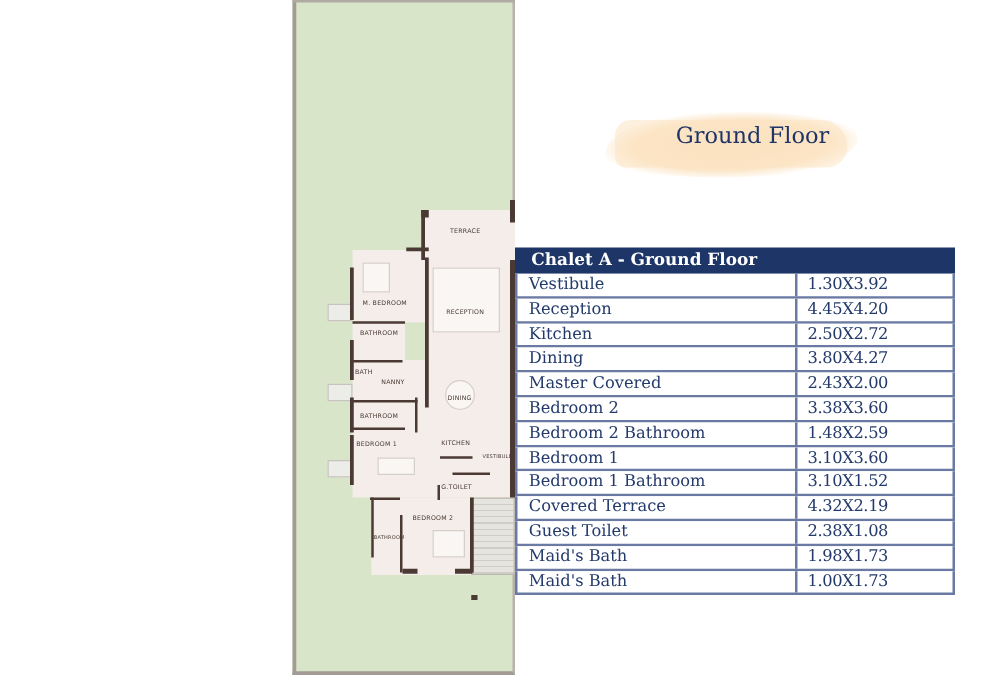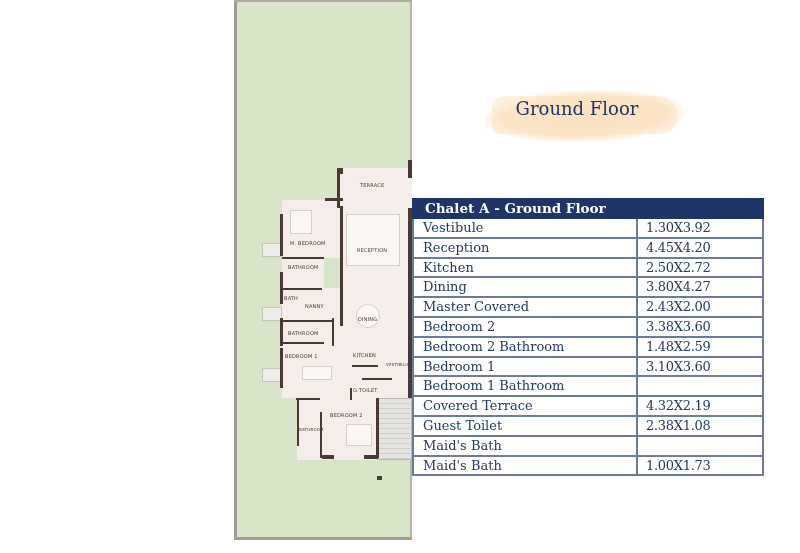--- a/index.html
+++ b/index.html
@@ -13,21 +13,21 @@
   .step { position:absolute; background:#ecece8; border:1px solid #c8c4bd; box-sizing:border-box; }
   .stair { position:absolute; background:repeating-linear-gradient(180deg,#e6e4df 0 4px,#cfcdc7 4px 5px); border:1px solid #bdb9b2; box-sizing:border-box; }
   .rlabel { position:absolute; font-family:"DejaVu Sans", sans-serif; font-size:5px; color:#4a3a33; letter-spacing:0.2px; white-space:nowrap; }
   .furn { position:absolute; border:1px solid #d7cfca; background:#f9f6f4; box-sizing:border-box; }
 
   
   .swash { position:absolute; left:484px; top:90px; width:202px; height:52px;
     background: radial-gradient(ellipse at 50% 50%, #fbe0bd 0%, #fce6c8 55%, rgba(252,232,205,0) 75%);
     border-radius:40% 55% 45% 60% / 60% 45% 55% 40%; transform:rotate(-2deg); }
   .swash2 { position:absolute; left:492px; top:96px; width:186px; height:38px; background:#fbe3c3; opacity:.55; border-radius:30px 50px 40px 20px; }
-  .title { position:absolute; left:476px; top:98px; width:202px; text-align:center; font-family:"DejaVu Serif", serif; font-size:18px; color:#1f3566; }
+  .title { position:absolute; left:501px; top:98px; width:202px; text-align:center; font-family:"DejaVu Serif", serif; font-size:18px; color:#1f3566; }
   .tbl-head { height:21px; background:#1e3567; color:#fff; font-weight:bold; font-size:13.5px; padding-left:13px; line-height:21px; box-sizing:border-box; }
   .tbl-row { display:flex; height:19.8px; border-left:2px solid #6a7aa3; border-right:2px solid #6a7aa3; border-bottom:2px solid #6a7aa3; box-sizing:border-box; background:#fff; }
   .tbl-row .c1 { width:224px; border-right:2px solid #6a7aa3; padding-left:9px; font-size:13px; color:#233a6b; line-height:18px; box-sizing:border-box; white-space:nowrap; }
   .tbl-row .c2 { flex:1; padding-left:8px; font-size:13px; color:#233a6b; line-height:18px; letter-spacing:-0.3px; }
   .tbl-wrap { position:absolute; left:412px; top:198px; width:352px; }
 </style>
 </head>
 <body>
 
 <div class="plot"></div>
@@ -128,29 +128,31 @@
   <div class="tbl-row">
       <div class="c1">Bedroom 2 Bathroom</div>
       <div class="c2">1.48X2.59</div>
     </div>
   <div class="tbl-row">
       <div class="c1">Bedroom 1</div>
       <div class="c2">3.10X3.60</div>
     </div>
   <div class="tbl-row">
       <div class="c1">Bedroom 1 Bathroom</div>
+      <div class="c2">3.10X1.52</div>
     </div>
   <div class="tbl-row">
       <div class="c1">Covered Terrace</div>
       <div class="c2">4.32X2.19</div>
     </div>
   <div class="tbl-row">
       <div class="c1">Guest Toilet</div>
       <div class="c2">2.38X1.08</div>
     </div>
   <div class="tbl-row">
       <div class="c1">Maid's Bath</div>
+      <div class="c2">1.98X1.73</div>
     </div>
   <div class="tbl-row">
       <div class="c1">Maid's Bath</div>
       <div class="c2">1.00X1.73</div>
     </div>
 </div>
 
 </body></html>

